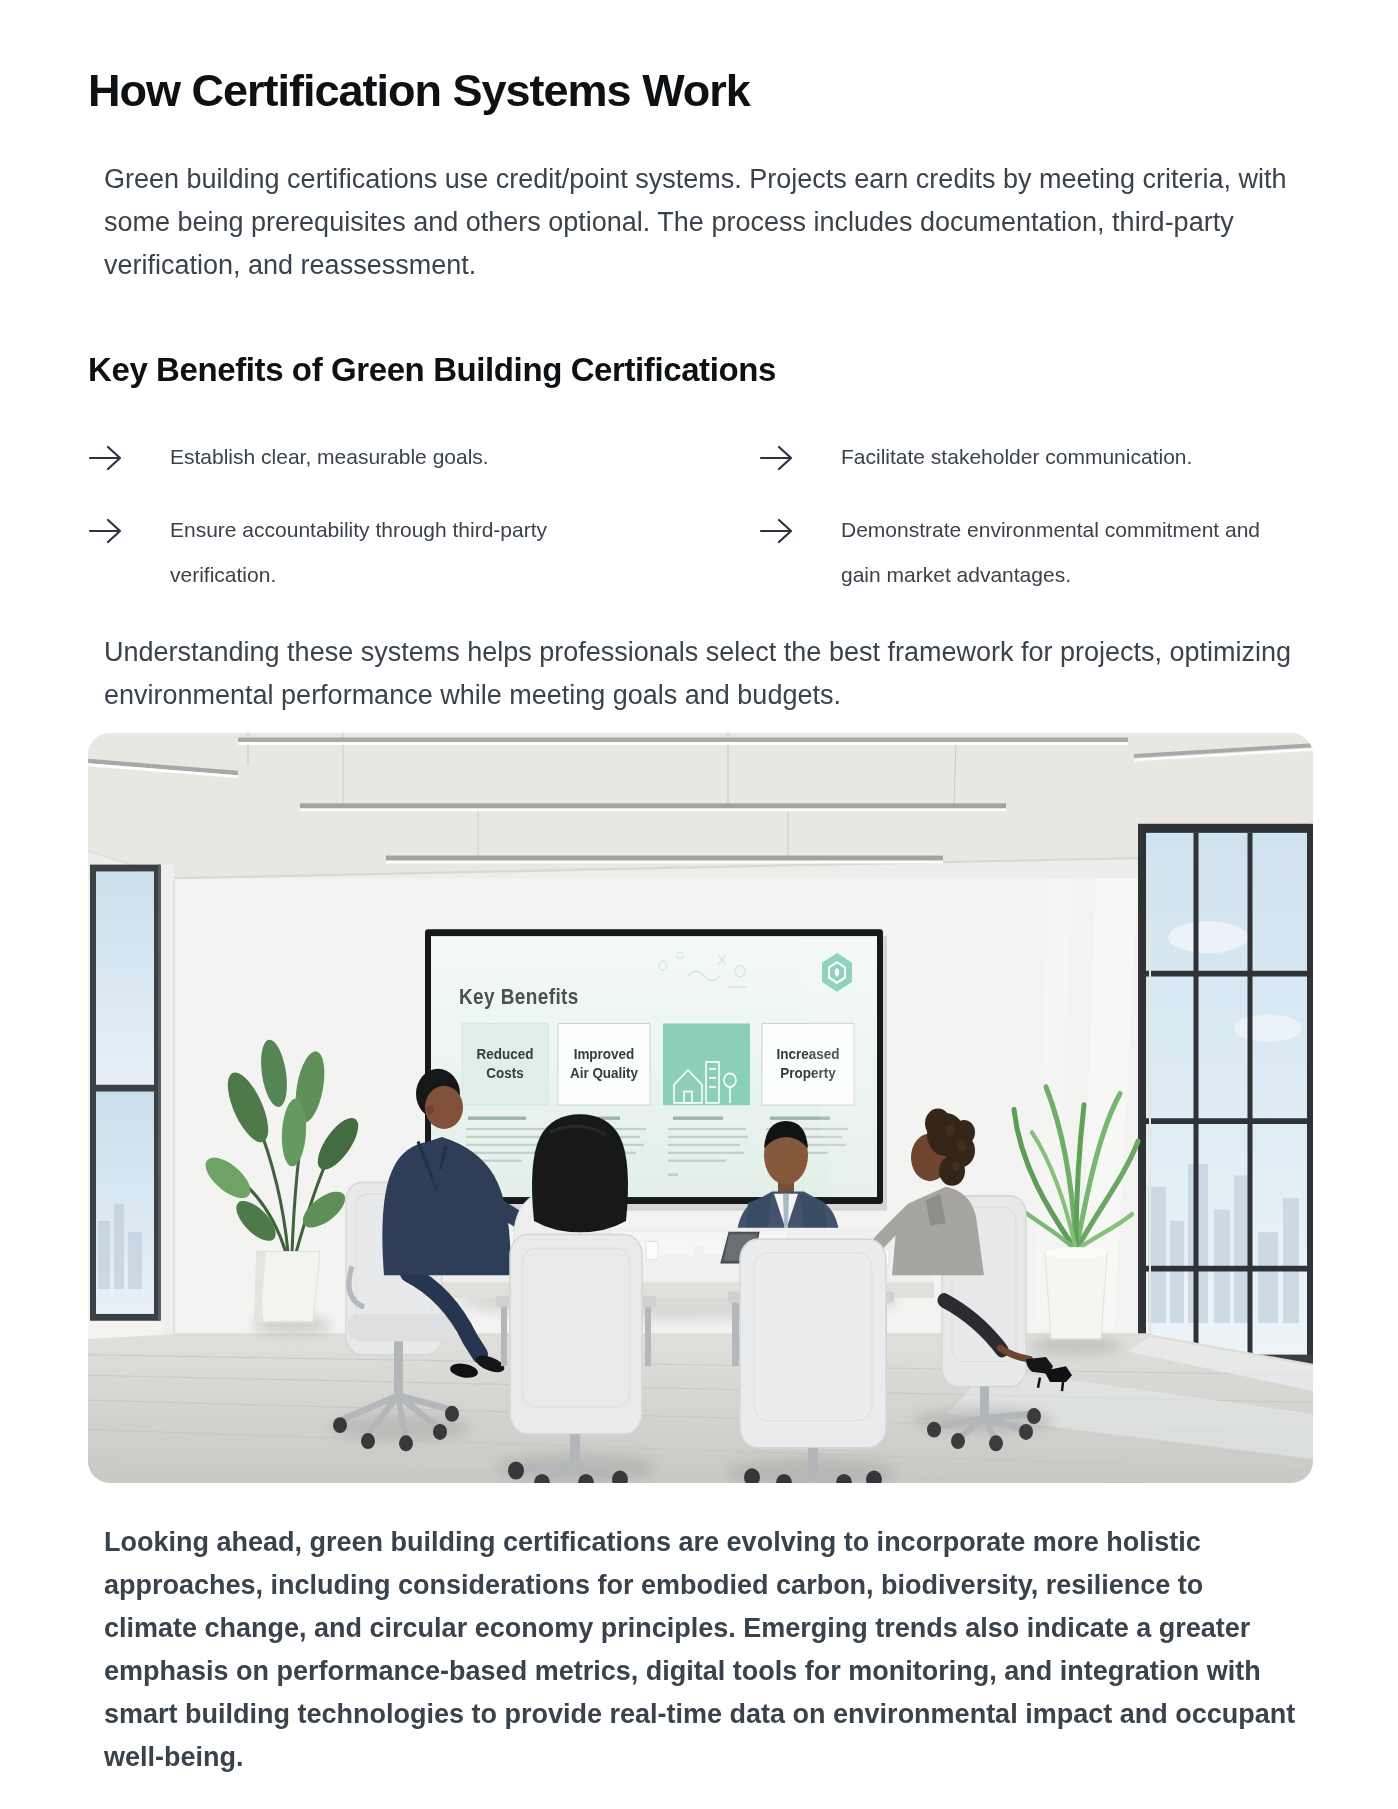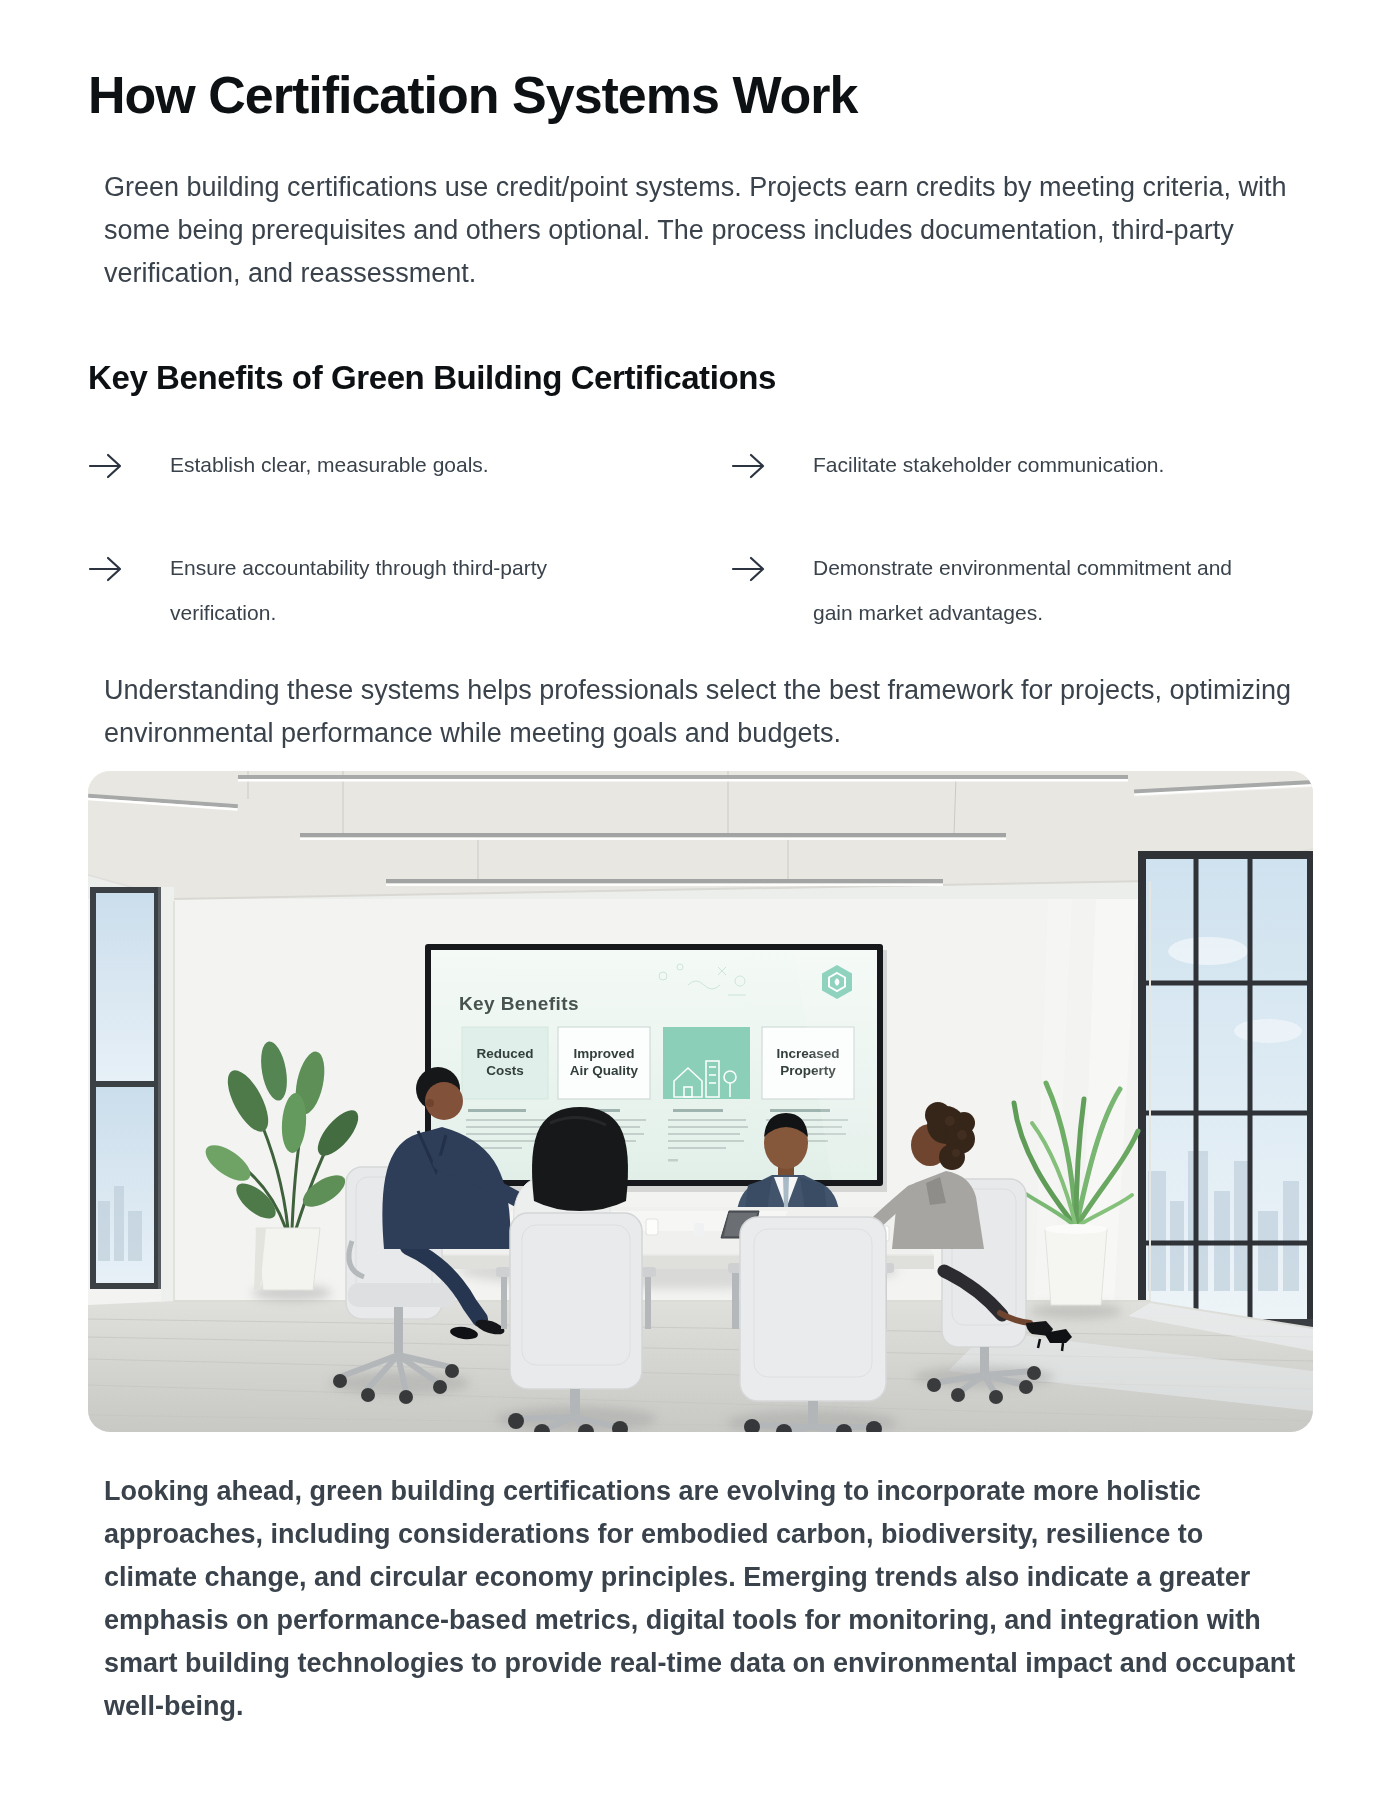--- a/index.html
+++ b/index.html
@@ -1,28 +1,28 @@
 <!DOCTYPE html>
 <html><head>
 <meta charset="utf-8">
 <style>
   html,body{margin:0;padding:0;background:#ffffff;}
   body{font-family:"Liberation Sans", sans-serif;color:#3a424b;}
   .page{width:1398px;height:1809px;box-sizing:border-box;padding:64px 85px 0 88px;overflow:hidden;background:#ffffff;}
-  h1{font-size:52px;line-height:1.2;font-weight:800;letter-spacing:-1px;color:#0e1114;margin:0;}
+  h1{font-size:45px;line-height:1.2;font-weight:800;letter-spacing:-1px;color:#0e1114;margin:0;}
   h2{font-size:33px;line-height:1.3;font-weight:800;letter-spacing:-0.4px;color:#0e1114;margin:62px 0 0 0;}
   p{font-size:27px;line-height:43px;margin:16px;color:#3a424b;}
   .intro{margin-top:40px;}
   .middle{margin-top:34px;}
   .closing{margin-top:38px;font-weight:bold;}
-  .benefits{display:grid;grid-template-columns:643px 1fr;row-gap:58px;margin-top:42px;}
+  .benefits{display:grid;grid-template-columns:643px 1fr;row-gap:58px;margin-top:42px;gap:28px;}
   .benefit{display:flex;align-items:flex-start;}
   .benefit .arr{flex:0 0 36px;margin-top:9px;}
   .benefit .txt{margin-left:46px;font-size:21px;line-height:45px;color:#3a424b;max-width:450px;}
-  .photo{width:1225px;height:661px;margin-top:14px;border-radius:22px;overflow:hidden;background:#eceeec;}
+  .photo{width:1225px;height:750px;margin-top:14px;border-radius:22px;overflow:hidden;background:#eceeec;}
   .photo svg{display:block;width:100%;height:100%;}
   .scrtitle{font-size:19px;font-weight:700;letter-spacing:.4px;fill:#47534f;}
   .cardtxt{font-size:13.5px;font-weight:700;fill:#333f3c;}
 </style>
 </head>
 <body>
 
 <div class="page">
 
   <h1>How Certification Systems Work</h1>

